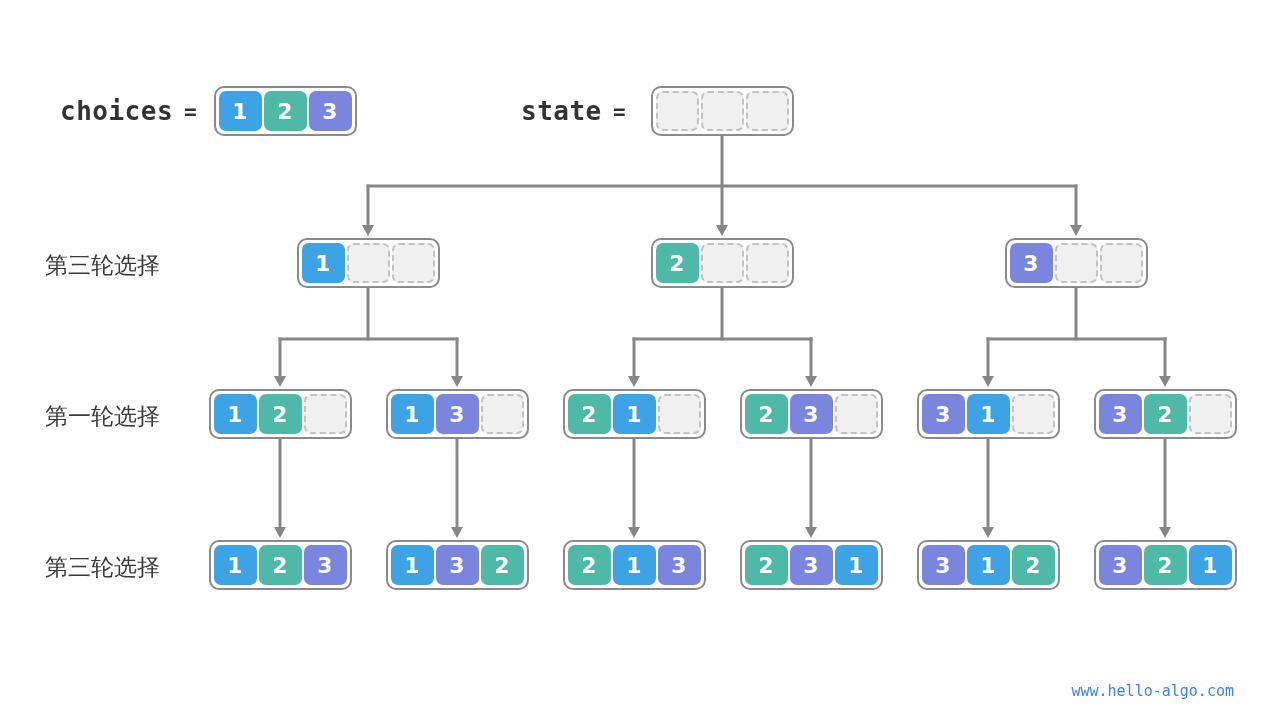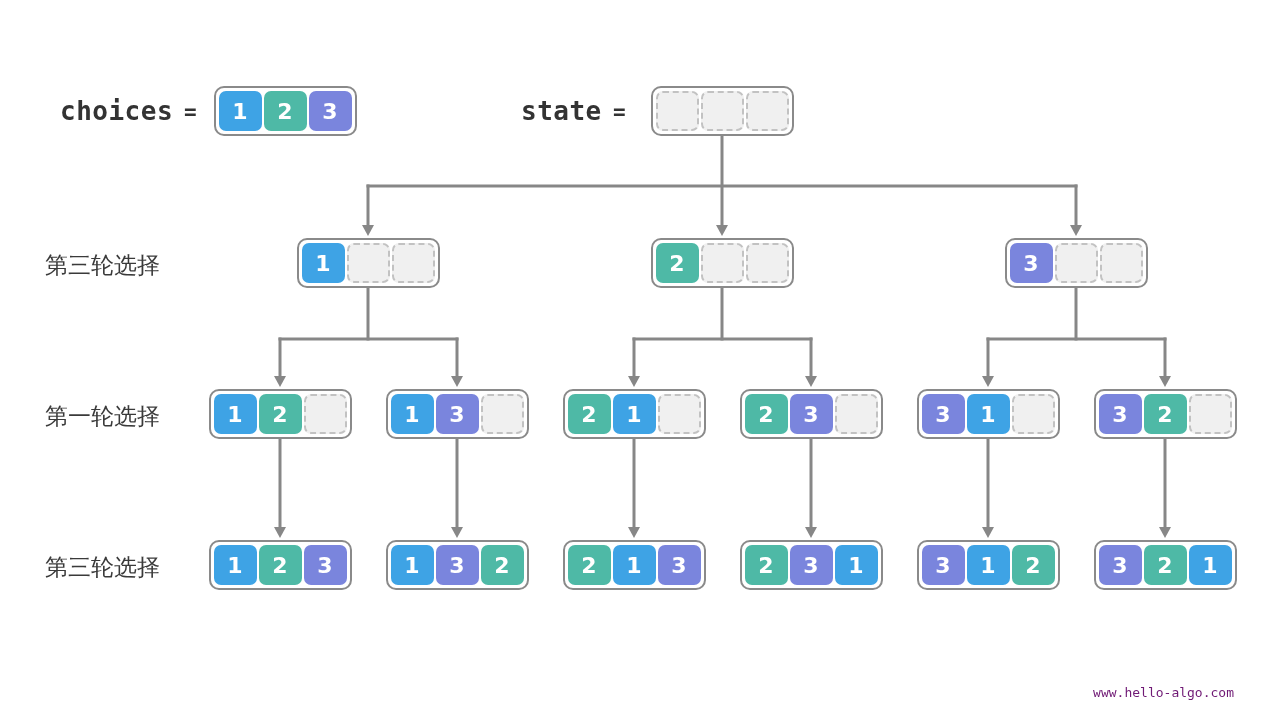--- a/index.html
+++ b/index.html
@@ -11,21 +11,21 @@
   .hdr-label { position:absolute; font-size:26px; letter-spacing:0.5px; }
   .eq { position:absolute; font-size:21px; }
   .row-label { position:absolute; left:45px; font-size:23px; color:#3a3a3a; }
   .node { position:absolute; display:flex; gap:2px; padding:3px; background:#ffffff;
           border:2px solid #8a8a8a; border-radius:10px; width:143px; height:50px; }
   .cell { width:43px; height:40px; border-radius:7px; display:flex; align-items:center;
           justify-content:center; color:#ffffff; font-weight:bold; font-size:22px;
           font-family:"DejaVu Sans",sans-serif; }
   .cell.empty { background:#f0f0f0; border:2px dashed #c2c2c2; }
   .watermark { position:absolute; right:46px; bottom:20px; font-family:"DejaVu Sans Mono",monospace;
-               font-size:13px; color:#701a75; }
+               font-size:15px; color:#3b82f6; }
 </style>
 </head>
 <body>
 
 <div class="canvas">
   <svg id="connectors" width="1280" height="720">
     <defs>
       <marker id="arrow" markerUnits="userSpaceOnUse" markerWidth="14" markerHeight="12" refX="1" refY="6" orient="auto">
         <path d="M0,0 L11,6 L0,12 Z" fill="#878787"></path>
       </marker>

